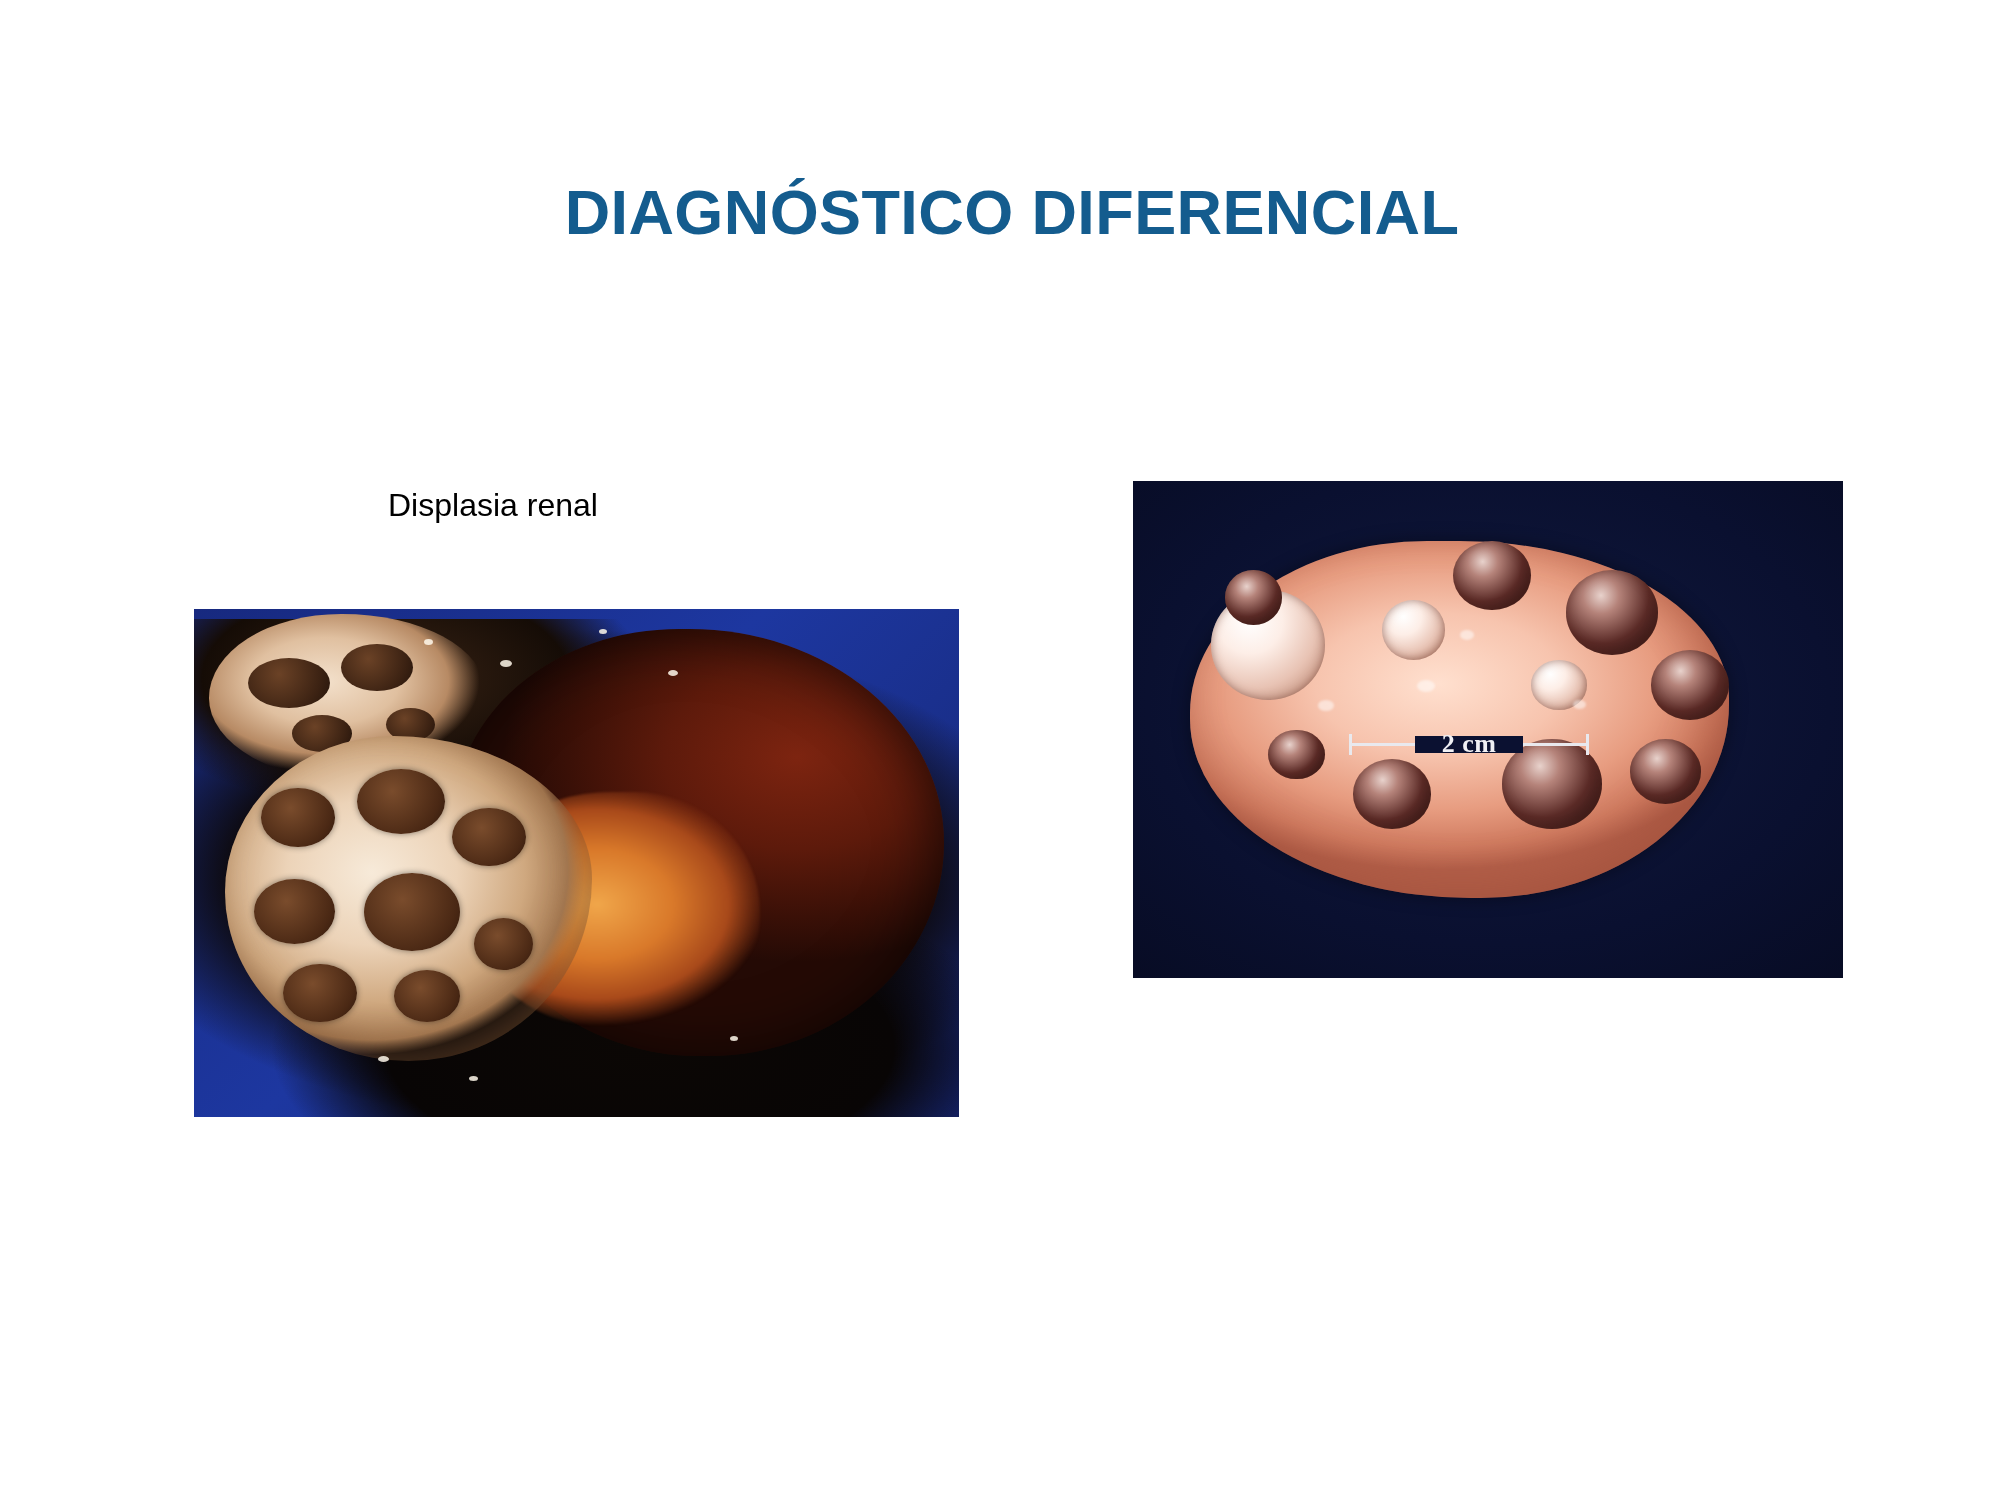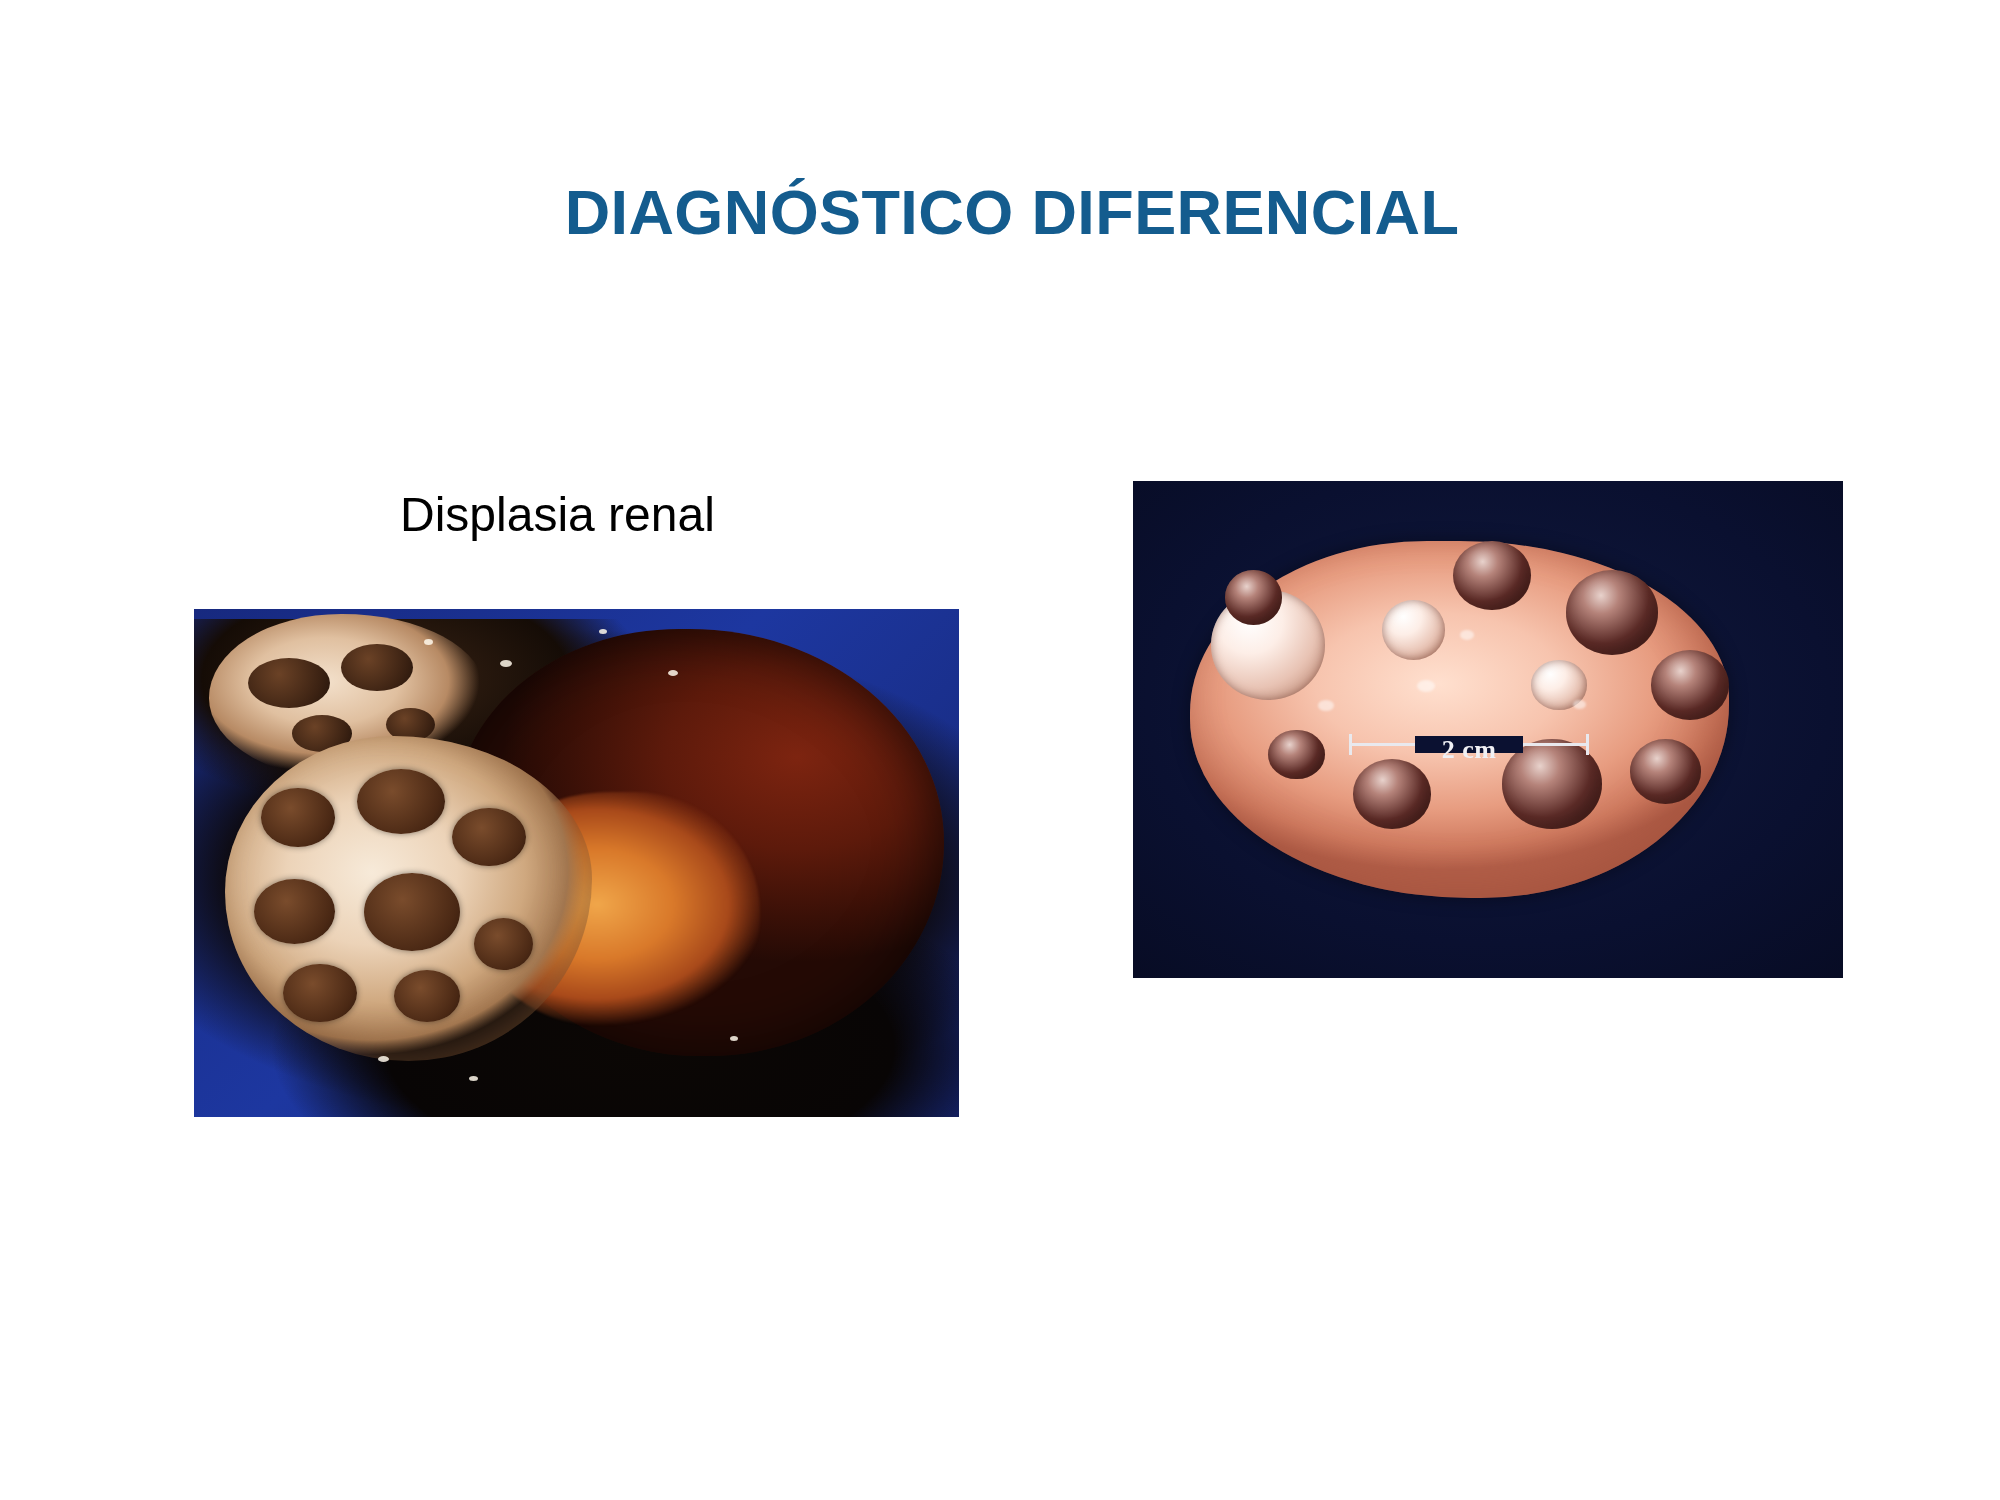--- a/index.html
+++ b/index.html
@@ -36,23 +36,23 @@
     letter-spacing: 0.4px;
     color: #145c8e;
     line-height: 1.1;
     white-space: nowrap;
     padding-left: 12px;
   }
 
   
   #left-label {
     position: absolute;
-    left: 400px;
+    left: 388px;
     top: 487px;
-    font-size: 48px;
+    font-size: 32px;
     color: #000000;
     line-height: 1.15;
     white-space: nowrap;
   }
 
   #left-figure {
     position: absolute;
     left: 194px;
     top: 609px;
     width: 765px;
@@ -230,21 +230,20 @@
     left: 0;
     top: 0;
     width: 100%;
     text-align: center;
     font-family: "Liberation Serif", serif;
     font-size: 26px;
     font-weight: bold;
     color: #f0f0f4;
     line-height: 36px;
     letter-spacing: 0.5px;
-    margin-top: 6px;
   }
 
   #right-caption {
     position: absolute;
     left: 1096px;
     top: 1000px;
     width: 752px;
     font-size: 43px;
     color: #000000;
     line-height: 1.38;

